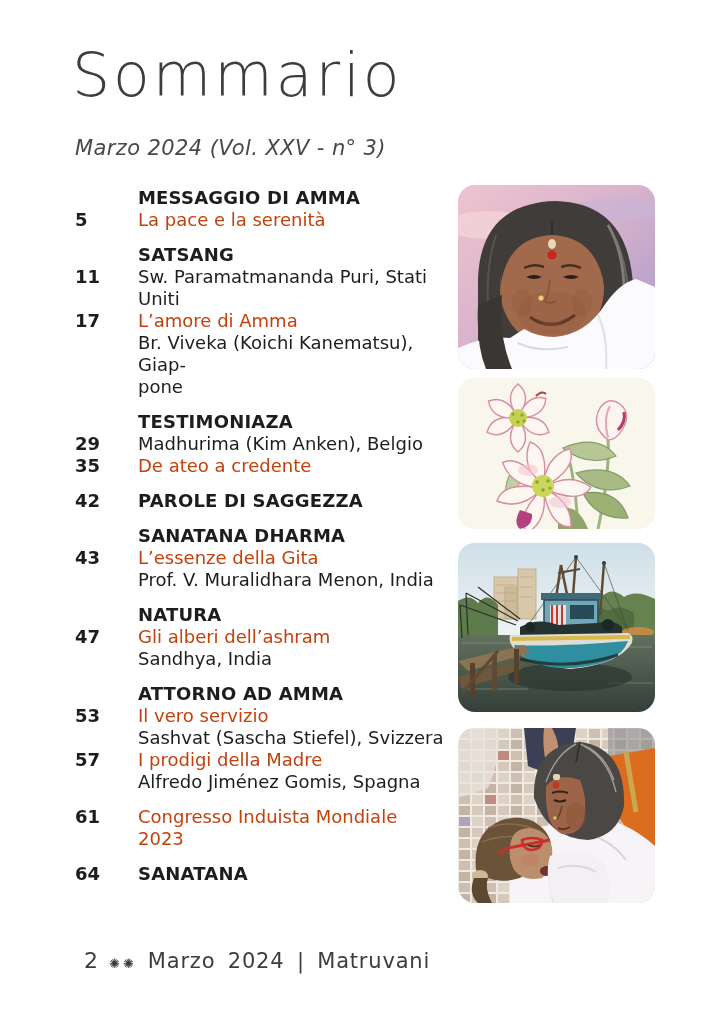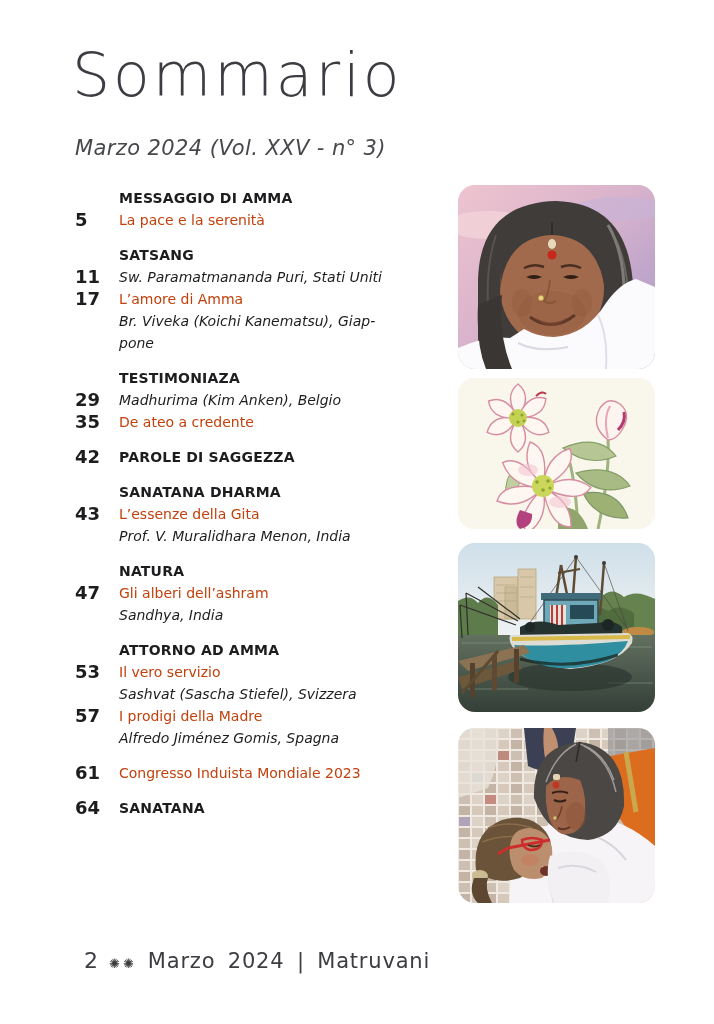--- a/index.html
+++ b/index.html
@@ -12,24 +12,24 @@
     font-size:60px;font-weight:200;letter-spacing:3px;color:#3c3d42;
   }
   .page-subtitle{
     position:absolute;left:75px;top:112px;
     font-size:21px;font-style:italic;color:#47484c;letter-spacing:.4px;margin-top:24px;
   }
   .toc{position:absolute;left:75px;top:187px;width:372px;}
   .toc-block{margin-bottom:13px;}
   .row{display:flex;align-items:flex-start;}
   .num{width:44px;flex:0 0 44px;font-weight:bold;font-size:18px;line-height:22px;}
-  .body-col{flex:1;font-size:14px;line-height:22px;}
+  .body-col{flex:1;font-size:18px;line-height:22px;margin-left:19px;}
   .heading{font-weight:bold;letter-spacing:.2px;}
   .title-line{color:#c2410c;}
-  .author{font-style:italic;white-space:pre-line;}
+  .author{white-space:pre-line;}
   .bold-line{font-weight:bold;letter-spacing:.2px;}
   .images-col{position:absolute;left:458px;top:185px;width:197px;}
   .img-card{width:197px;border-radius:17px;overflow:hidden;background:#eee;}
   .img-card svg{display:block;width:100%;height:100%;}
   .img-1{height:184px;margin-bottom:9px;}
   .img-2{height:151px;margin-bottom:14px;}
   .img-3{height:169px;margin-bottom:16px;}
   .img-4{height:175px;}
   .footer{
     position:absolute;left:84px;top:948px;display:flex;align-items:baseline;gap:11px;

